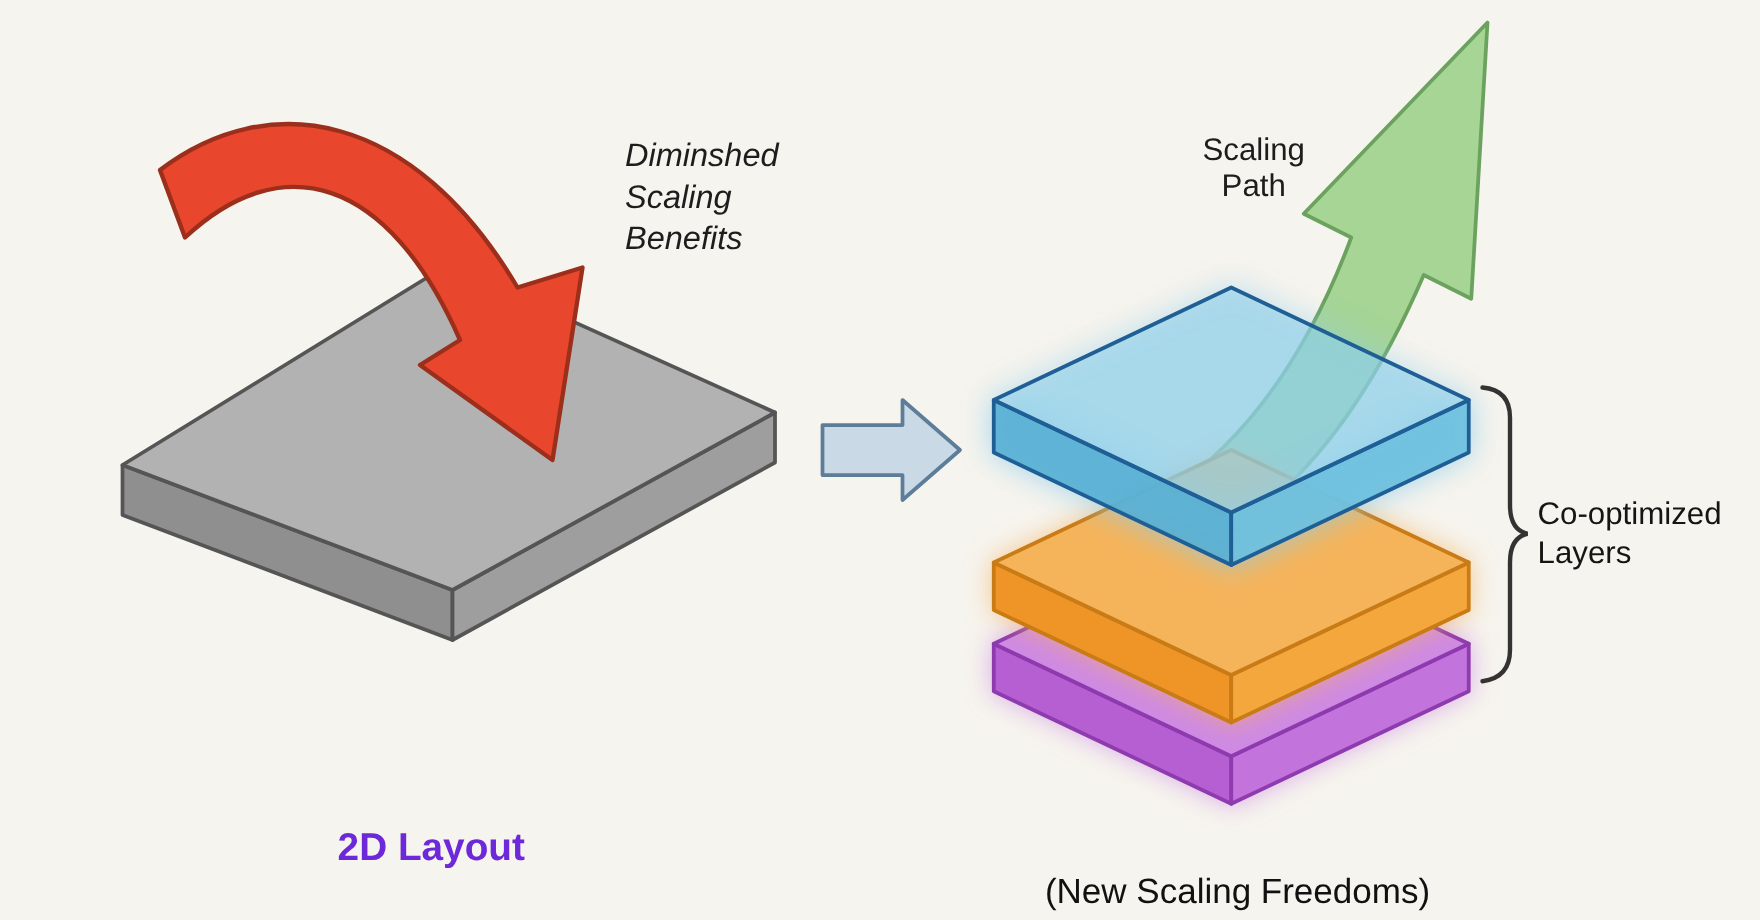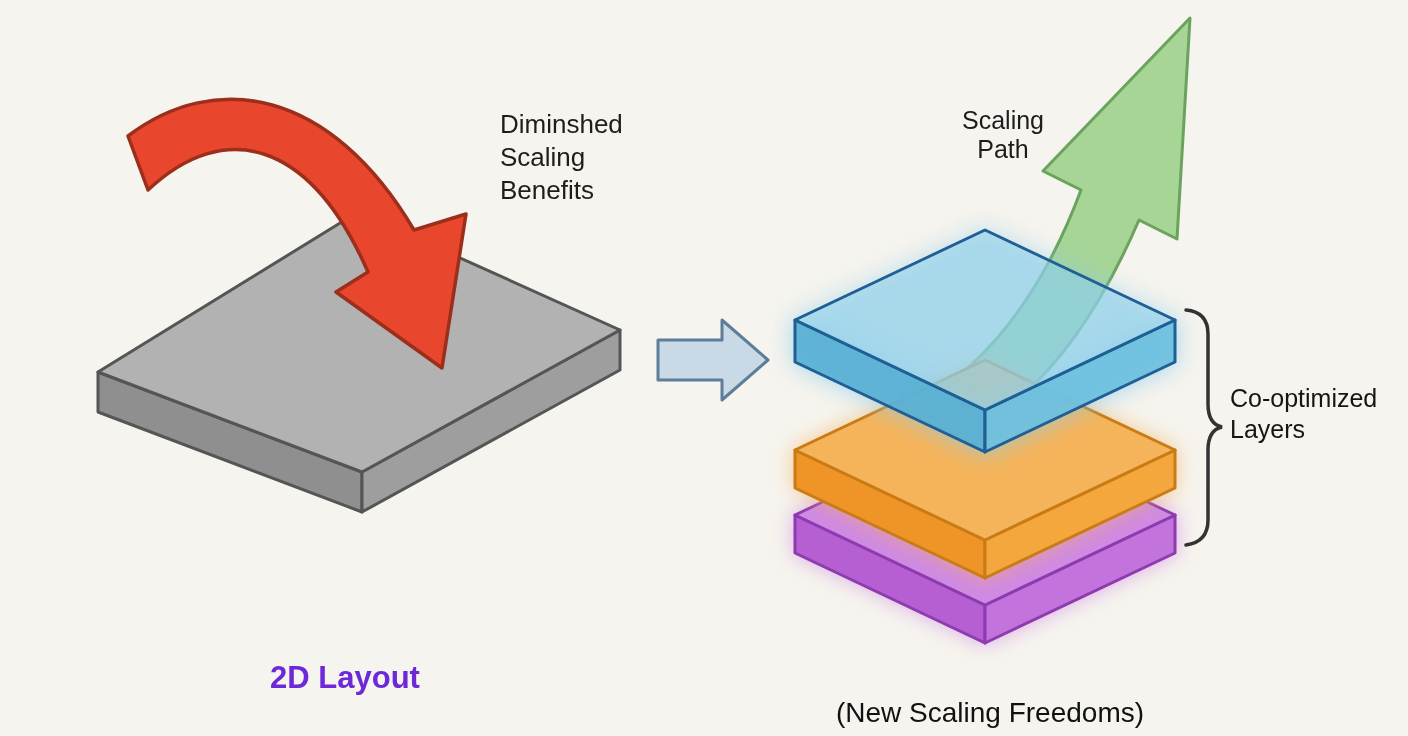--- a/index.html
+++ b/index.html
@@ -72,32 +72,32 @@
 
     <path fill="none" stroke="#333333" stroke-width="3.5" stroke-linecap="round" d="M 1186 310
              Q 1208 312 1208 334
              L 1208 404
              Q 1208 424 1222 427
              Q 1208 430 1208 450
              L 1208 520
              Q 1208 542 1186 545"></path>
   </svg>
 
-  <div class="txt annotation" style="left:500px;top:108px;">
+  <div class="txt annotation" style="left:500px;top:108px;font-style:italic;">
     <div>Diminshed</div>
     <div>Scaling</div>
     <div>Benefits</div>
   </div>
 
   <div class="txt annotation annotation-center" style="left:880px;top:106px;width:246px;font-size:25px;line-height:29px;">
     <div>Scaling</div>
     <div>Path</div>
   </div>
 
-  <div class="txt brace-label" style="left:1230px;top:383px;">
+  <div class="txt brace-label" style="left:1230px;top:396px;">
     <div>Co-optimized</div>
     <div>Layers</div>
   </div>
 
   <div class="txt caption" style="left:195px;top:660px;width:300px;">2D Layout</div>
 
 
   <div class="txt subcaption" style="left:790px;top:697px;width:400px;">(New Scaling Freedoms)</div>
 
 </div>

